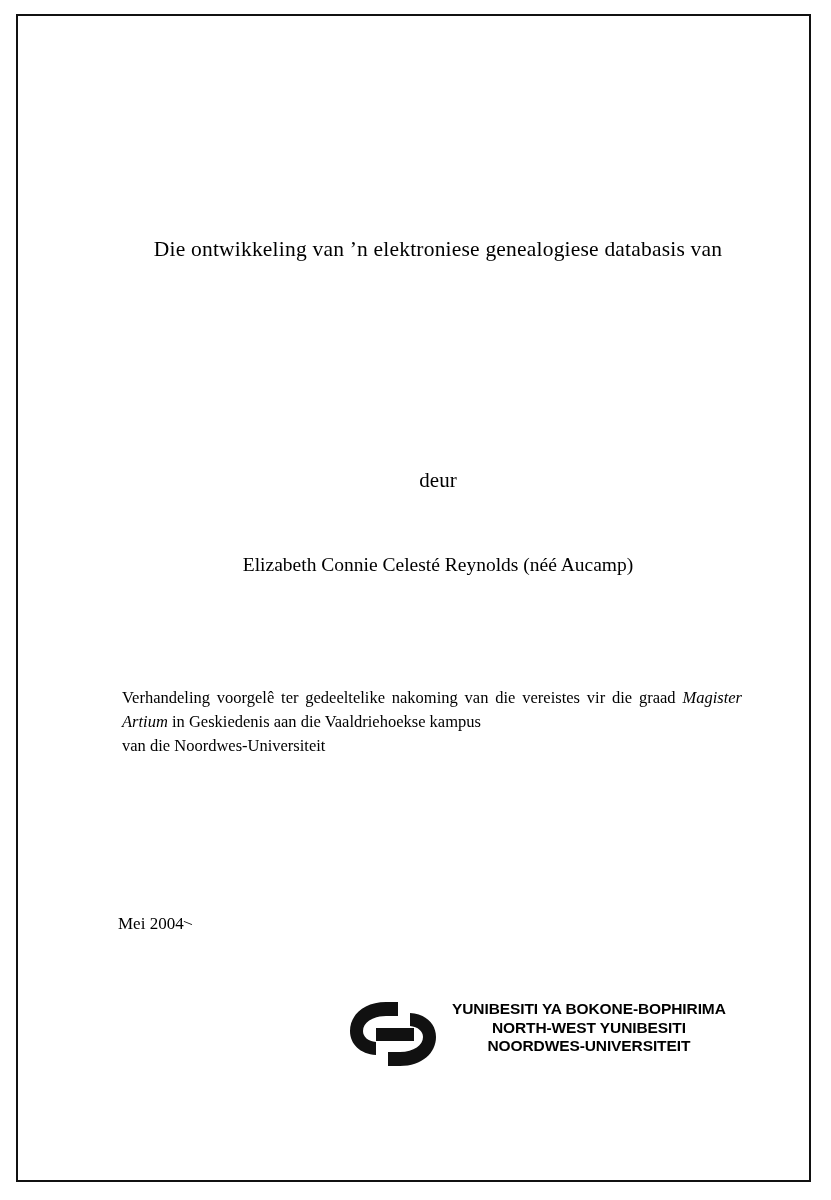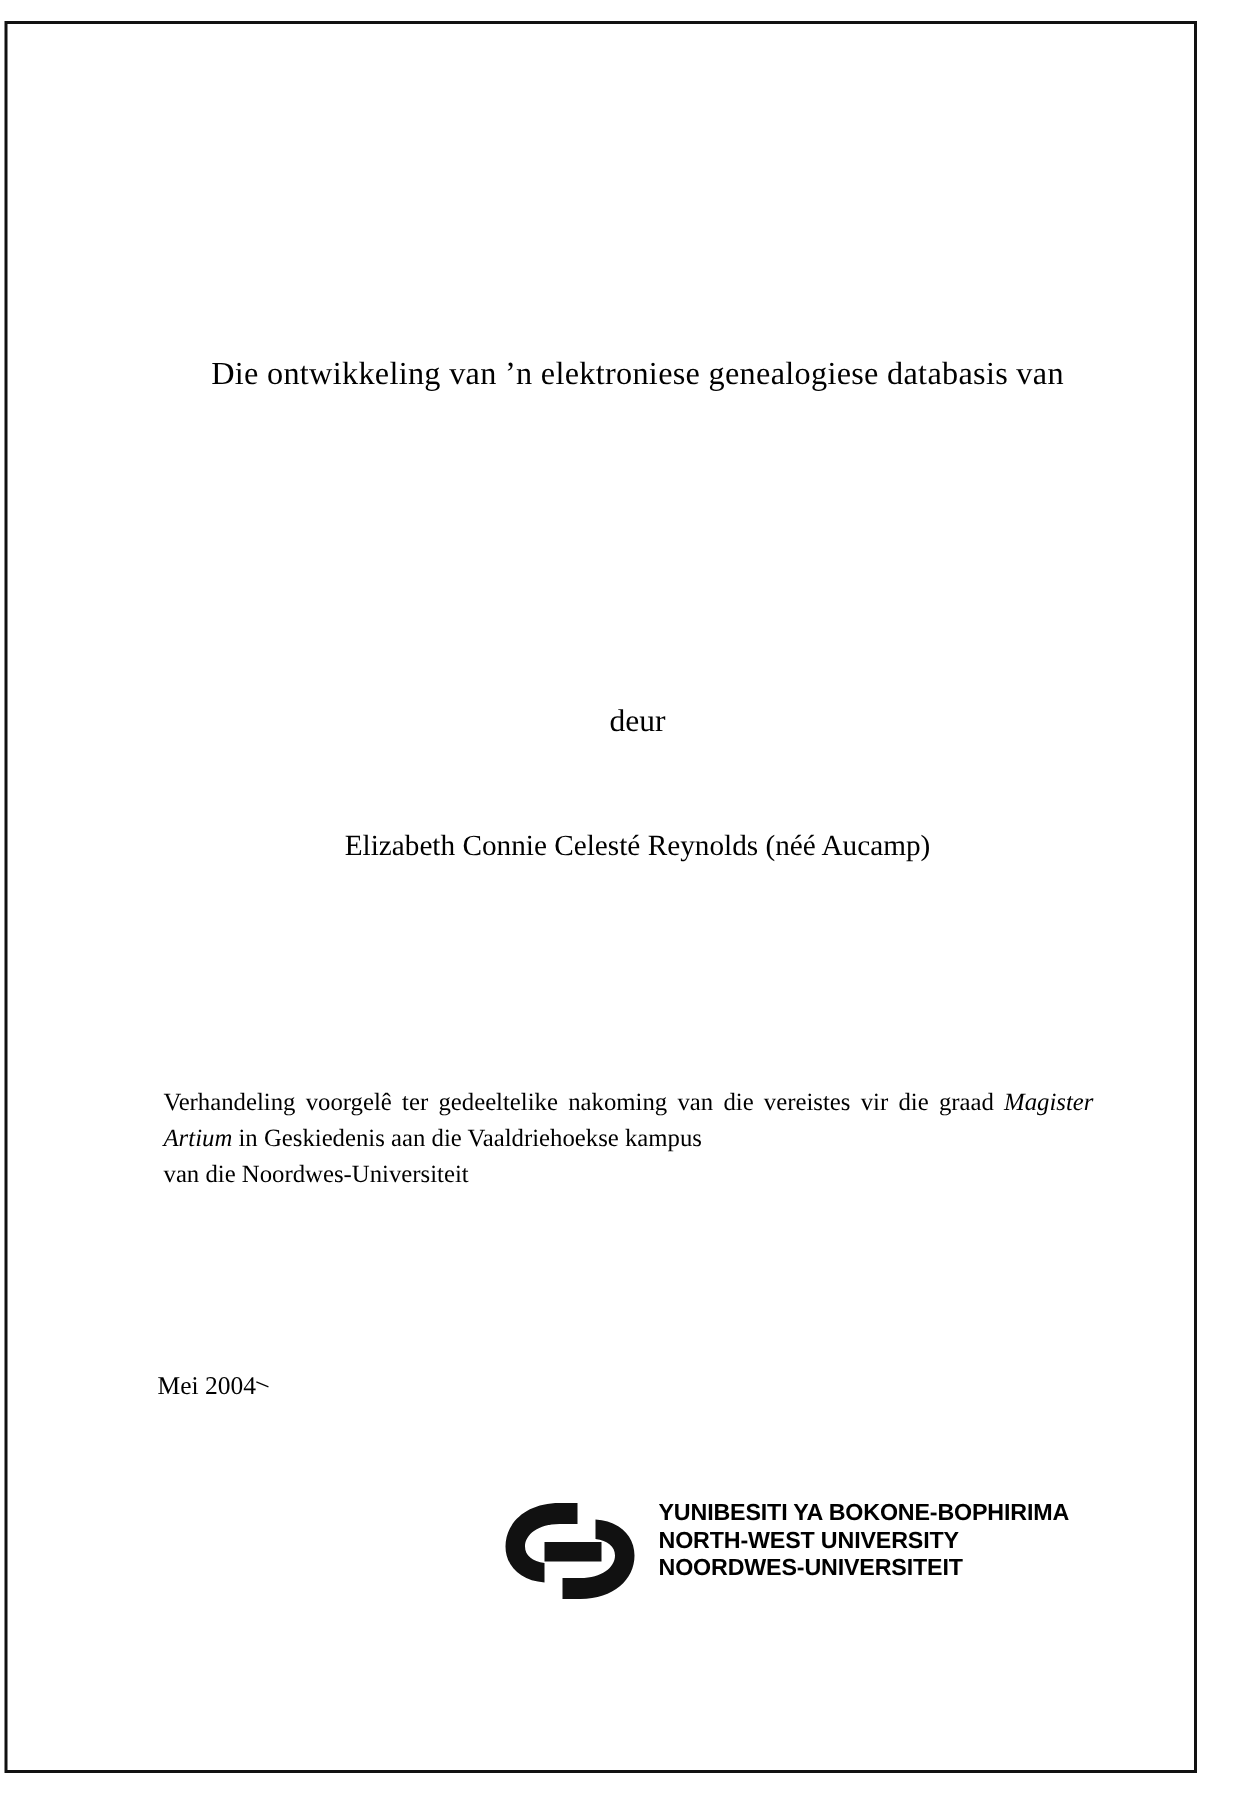--- a/index.html
+++ b/index.html
@@ -16,21 +16,21 @@
   }
   .page {
     position: relative;
     width: 831px;
     height: 1200px;
     background: #ffffff;
   }
   
   .scan-frame {
     position: absolute;
-    left: 3px;
+    left: 16px;
     top: 14px;
     width: 795px;
     height: 1168px;
     border: 2px solid #111111;
     box-sizing: border-box;
     background: #ffffff;
   }
   .paper {
     position: absolute;
     left: 22px;
@@ -86,21 +86,20 @@
     width: 620px;
     font-size: 16.5px;
     line-height: 24px;
   }
   .statement p {
     margin: 0;
   }
   .statement .justified {
     text-align: justify;
     text-justify: inter-word;
-    margin-top: 37px;
   }
   .statement em {
     font-style: italic;
   }
 
   .supervisor {
     position: absolute;
     top: 876px;
     left: 0;
     width: 640px;
@@ -140,21 +139,21 @@
   .logo-text {
     position: absolute;
     left: 112px;
     top: 4px;
     font-family: "Liberation Sans", sans-serif;
     font-size: 15.5px;
     line-height: 18.5px;
     letter-spacing: -0.1px;
     font-weight: 600;
   }
-  .logo-text div { white-space: nowrap; }
+  .logo-text div { white-space: nowrap; text-align: center; }
 </style>
 </head>
 <body>
 
 <div class="page">
   <div class="scan-frame">
     <div class="paper">
       <div class="content">
 
         <div class="title-block">
@@ -184,21 +183,21 @@
             <svg viewBox="0 0 110 72" width="110" height="72" aria-hidden="true">
               <g fill="#111111">
                 <path d="M46 4 C24 4 10 17 10 33 C10 46 20 56 36 57 L36 44 C28 43 23 39 23 33 C23 25 32 18 46 18 L58 18 L58 4 Z"></path>
                 <path d="M60 68 C82 68 96 55 96 39 C96 26 86 16 70 15 L70 28 C78 29 83 33 83 39 C83 47 74 54 60 54 L48 54 L48 68 Z"></path>
                 <rect x="36" y="30" width="38" height="13"></rect>
               </g>
             </svg>
           </div>
           <div class="logo-text">
             <div>YUNIBESITI YA BOKONE-BOPHIRIMA</div>
-            <div>NORTH-WEST UNIVERSITY</div>
+            <div>NORTH-WEST YUNIBESITI</div>
             <div>NOORDWES-UNIVERSITEIT</div>
           </div>
         </div>
 
       </div>
     </div>
   </div>
 </div>
 
 </body></html>

